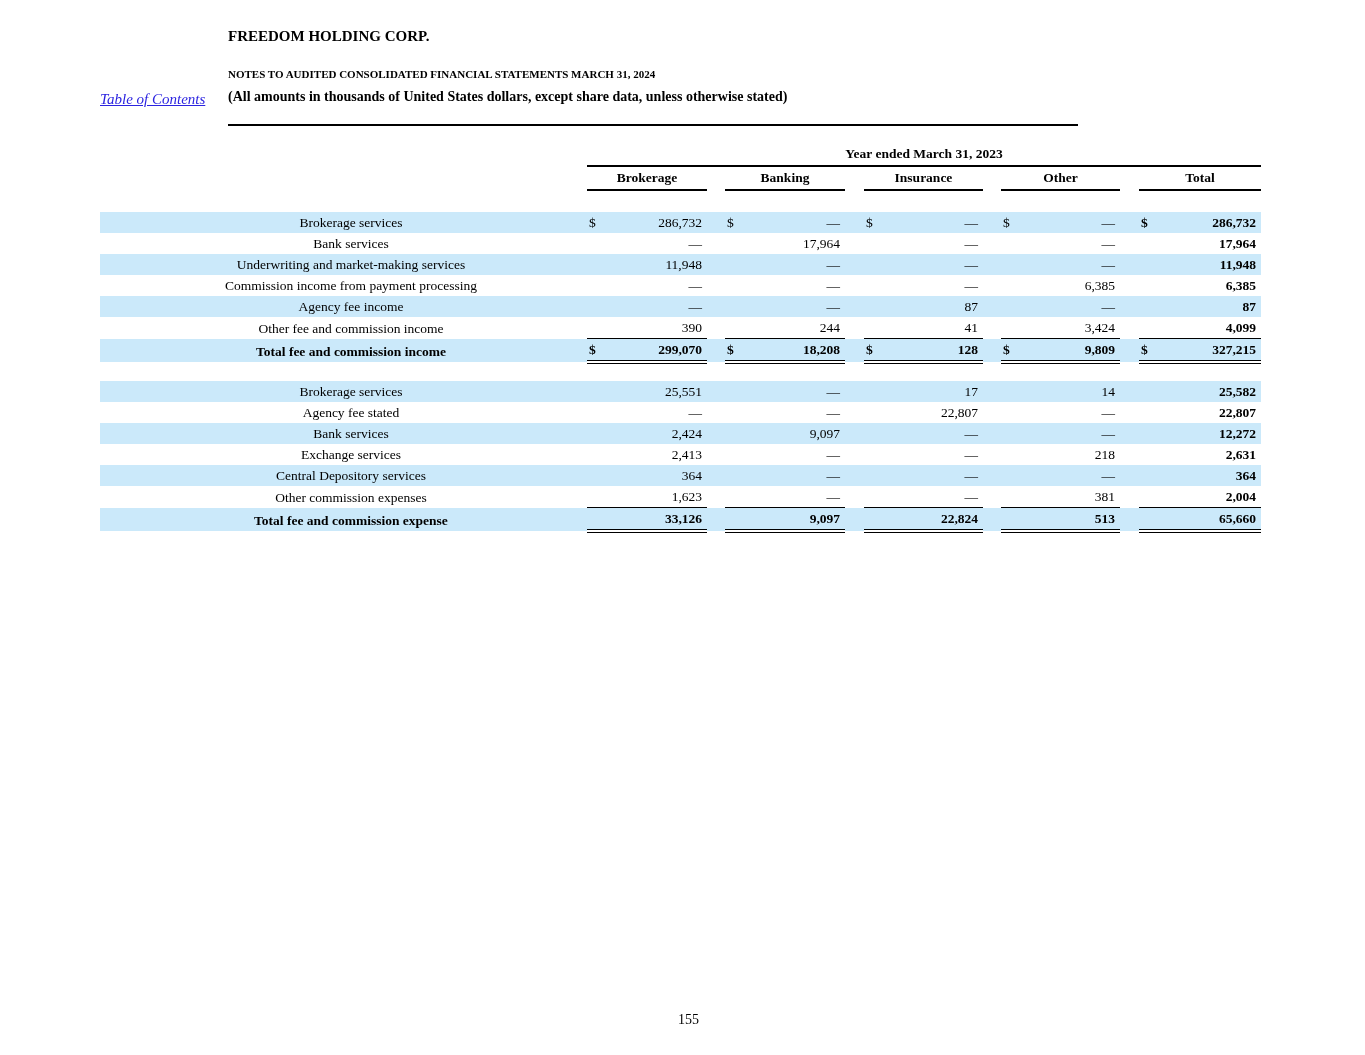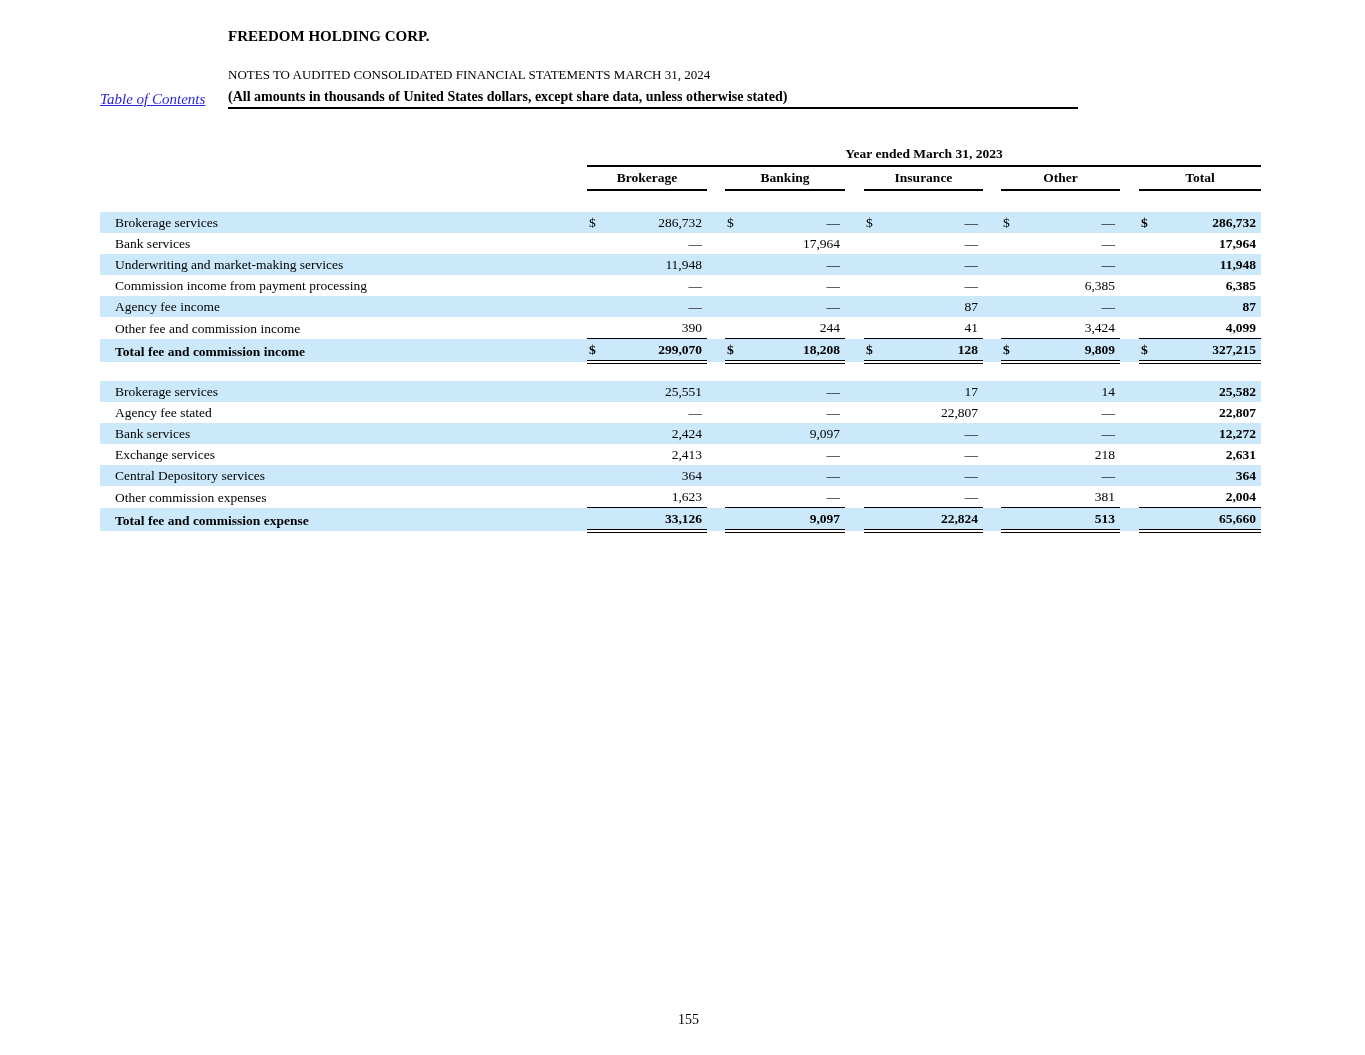--- a/index.html
+++ b/index.html
@@ -16,43 +16,43 @@
     position: absolute; left: 100px; top: 91px;
     font-size: 15px; font-style: italic;
     color: var(--link, #2B23E0);
     text-decoration: underline;
     cursor: pointer;
   }
   .header-block {
     position: absolute; left: 228px; top: 28px; width: 850px;
   }
   .company  { font-size: 15px; font-weight: bold; line-height: 17px; margin: 0 0 21px 0; }
-  .title    { font-size: 13px; font-weight: normal; line-height: 17px; margin: 0 0 5px 0; }
-  .subtitle { font-size: 14px; font-weight: bold; line-height: 17px; padding-bottom: 2px;
+  .title    { font-size: 11px; font-weight: bold; line-height: 17px; margin: 0 0 5px 0; }
+  .subtitle { font-size: 14px; font-weight: bold; line-height: 17px; padding-bottom: 19px;
               border-bottom: 2px solid #000; }
   .table-wrap { position: absolute; left: 100px; top: 144px; width: 1161px; }
   table {
     border-collapse: collapse; table-layout: fixed;
     width: 1161px; font-size: 13.5px;
   }
   td { padding: 0; overflow: hidden; white-space: nowrap; vertical-align: bottom; }
   tr.period-row td.period-cell {
     font-weight: bold; text-align: center;
     border-bottom: 2px solid #000;
     padding-bottom: 3px; height: 22px;
   }
   tr.colhead-row td.colhead {
     font-weight: bold; text-align: center;
     border-bottom: 2px solid #000;
     padding-bottom: 3px; height: 24px; margin-top: 8px;
   }
   tr.head-spacer td { height: 22px; }
   tr.section-spacer td { height: 19px; }
   tbody tr.data-row td { height: 21px; padding-top: 3px; padding-bottom: 2px; }
-  td.lbl { text-align: left; padding-left: 15px; }
+  td.lbl { text-align: center; padding-left: 15px; }
   td.cur { text-align: left; padding-left: 2px; }
   td.num { text-align: right; padding-right: 5px; }
   tr.shaded td { background: var(--shade, #CBE9FA); }
   tr.underline-row td.cur, tr.underline-row td.num { border-bottom: 1.5px solid #000; }
   tr.total-row td { font-weight: bold; }
   tr.total-row td.cur, tr.total-row td.num { border-bottom: 4px double #000; }
   td.b { font-weight: bold; }
   .page-num {
     position: absolute; left: 12px; right: 0; top: 1012px;
     text-align: center; font-size: 14px;

